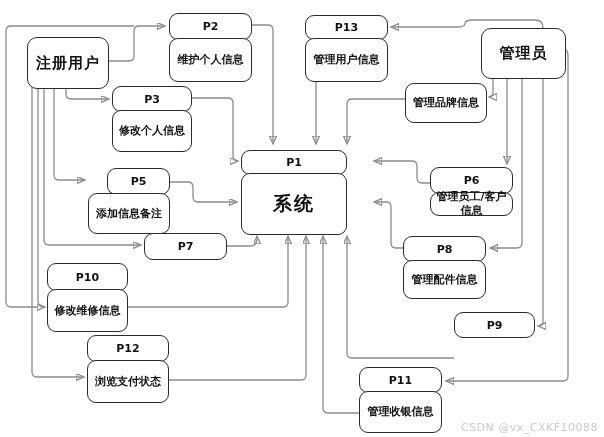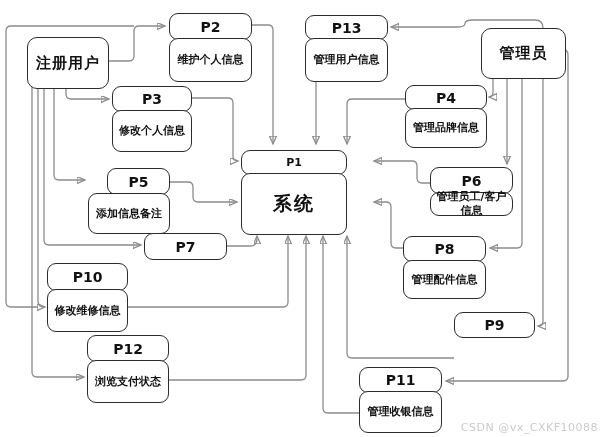--- a/index.html
+++ b/index.html
@@ -6,21 +6,21 @@
   .canvas{position:relative;width:604px;height:437px;background:#ffffff;
           font-family:"DejaVu Sans",sans-serif;overflow:hidden;}
   .connectors{position:absolute;left:0;top:0;z-index:1;}
   .connectors path{fill:none;stroke:#8c8c8c;stroke-width:1.3;}
   .actor{position:absolute;z-index:2;background:#fff;border:1.7px solid #2b2b2b;border-radius:10px;
          display:flex;align-items:center;justify-content:center;
          font-weight:bold;font-size:15px;color:#111;letter-spacing:1px;}
   .process{position:absolute;z-index:2;display:flex;flex-direction:column;}
   .p-header{background:#fff;border:1.5px solid #2b2b2b;border-radius:9px;
             display:flex;align-items:center;justify-content:center;
-            font-weight:bold;font-size:14px;color:#111;}
+            font-weight:bold;font-size:11px;color:#111;}
   .p-body{background:#fff;border:1.5px solid #2b2b2b;border-radius:9px;margin-top:-2px;
           display:flex;align-items:center;justify-content:center;text-align:center;
           font-weight:bold;font-size:11px;color:#111;line-height:1.25;
           padding:2px 3px;box-sizing:border-box;word-break:break-all;}
   .system .p-header{font-size:11px;}
   .system .p-body{font-size:19px;font-weight:600;letter-spacing:2px;}
   .watermark{position:absolute;z-index:3;right:6px;bottom:3px;color:#cbcbcb;
              font-size:11px;letter-spacing:.5px;}
 </style>
 </head>
@@ -98,21 +98,20 @@
   <div class="process" style="left:87px;top:335px;width:82px;">
     <div class="p-header" style="height:25px;">P12</div>
     <div class="p-body" style="height:43px;">浏览支付状态</div>
   </div>
 
   <div class="process" style="left:305px;top:15px;width:83px;">
     <div class="p-header" style="height:23px;">P13</div>
     <div class="p-body" style="height:44px;">管理用户信息</div>
   </div>
   <div class="process" style="left:405px;top:85px;width:82px;">
-    <div class="p-header" style="height:23px;">P4</div>
     <div class="p-body" style="height:40px;">管理品牌信息</div>
   </div>
   <div class="process" style="left:430px;top:167px;width:83px;">
     <div class="p-header" style="height:25px;">P6</div>
     <div class="p-body" style="height:24px;">管理员工/客户信息</div>
   </div>
   <div class="process" style="left:403px;top:236px;width:83px;">
     <div class="p-header" style="height:24px;">P8</div>
     <div class="p-body" style="height:39px;">管理配件信息</div>
   </div>

